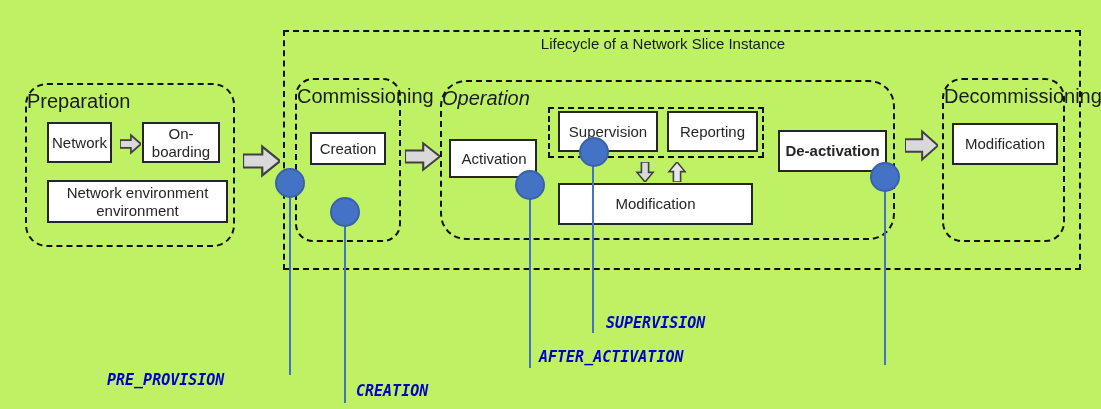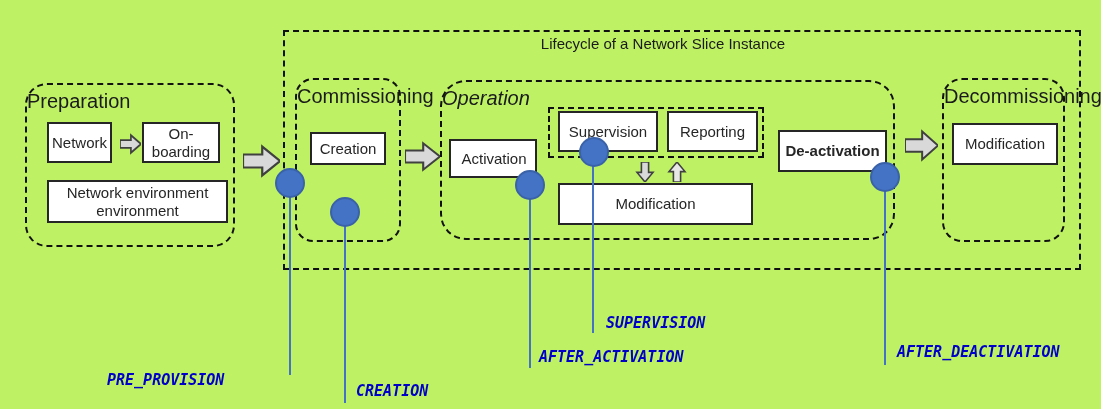--- a/index.html
+++ b/index.html
@@ -139,15 +139,14 @@
   <div class="abs leader" style="left:529px;top:185px;height:183px;"></div>
   <div class="abs marker" style="left:515px;top:170px;"></div>
   <div class="abs event-label" style="left:539px;top:348px;">AFTER_ACTIVATION</div>
 
   <div class="abs leader" style="left:592px;top:152px;height:181px;"></div>
   <div class="abs marker" style="left:579px;top:137px;"></div>
   <div class="abs event-label" style="left:606px;top:314px;">SUPERVISION</div>
 
   <div class="abs leader" style="left:884px;top:177px;height:188px;"></div>
   <div class="abs marker" style="left:870px;top:162px;"></div>
-  <div class="abs event-label" style="left:897px;top:343px;">AFTER_DEACTIVATION</div>
 
 </div>
 
 </body></html>

